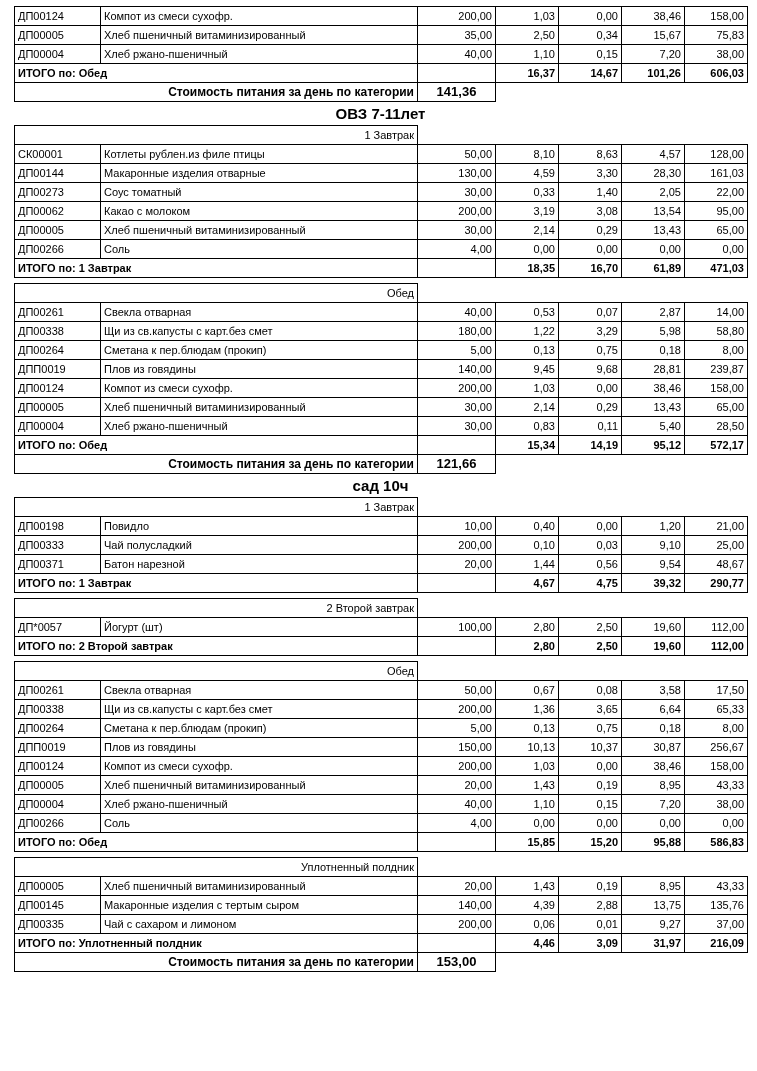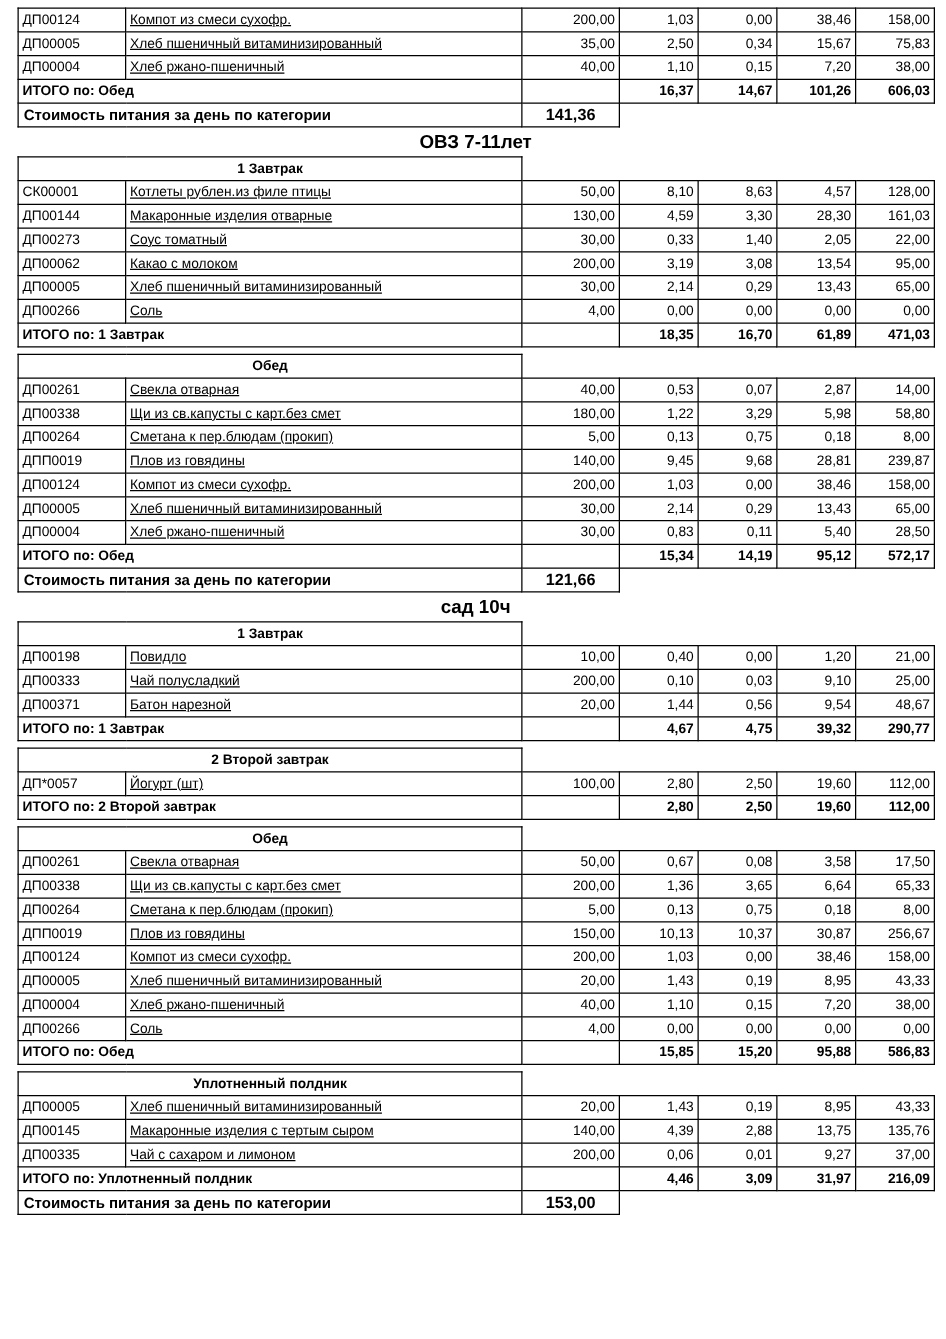--- a/index.html
+++ b/index.html
@@ -35,40 +35,40 @@
   col.c-code { width: 86px; }
   col.c-name { width: 317px; }
   col.c-qty  { width: 78px; }
   col.c-v1   { width: 63px; }
   col.c-v2   { width: 63px; }
   col.c-v3   { width: 63px; }
   col.c-v4   { width: 63px; }
 
   .num { text-align: right; }
   .code { text-align: left; }
-  .name { text-align: left; text-decoration: underline; }
+  .name { text-align: left; }
   .bold { font-weight: bold; }
 
   
   tr.sectionrow td.sec {
-    font-weight: bold;
-    text-align: center;
+    font-weight: normal;
+    text-align: right;
   }
   tr.sectionrow td.blank {
     border: none;
   }
   tr.totalrow td {
     font-weight: bold;
   }
   
   tr.dayrow td.daylabel {
     font-weight: bold;
     font-size: 12px;
-    text-align: left;
-    padding-left: 4px;
+    text-align: right;
+    padding-left: 16px;
   }
   tr.dayrow td.dayvalue {
     font-weight: bold;
     font-size: 13px;
     text-align: center;
   }
   tr.dayrow td.blank {
     border: none;
   }
   

